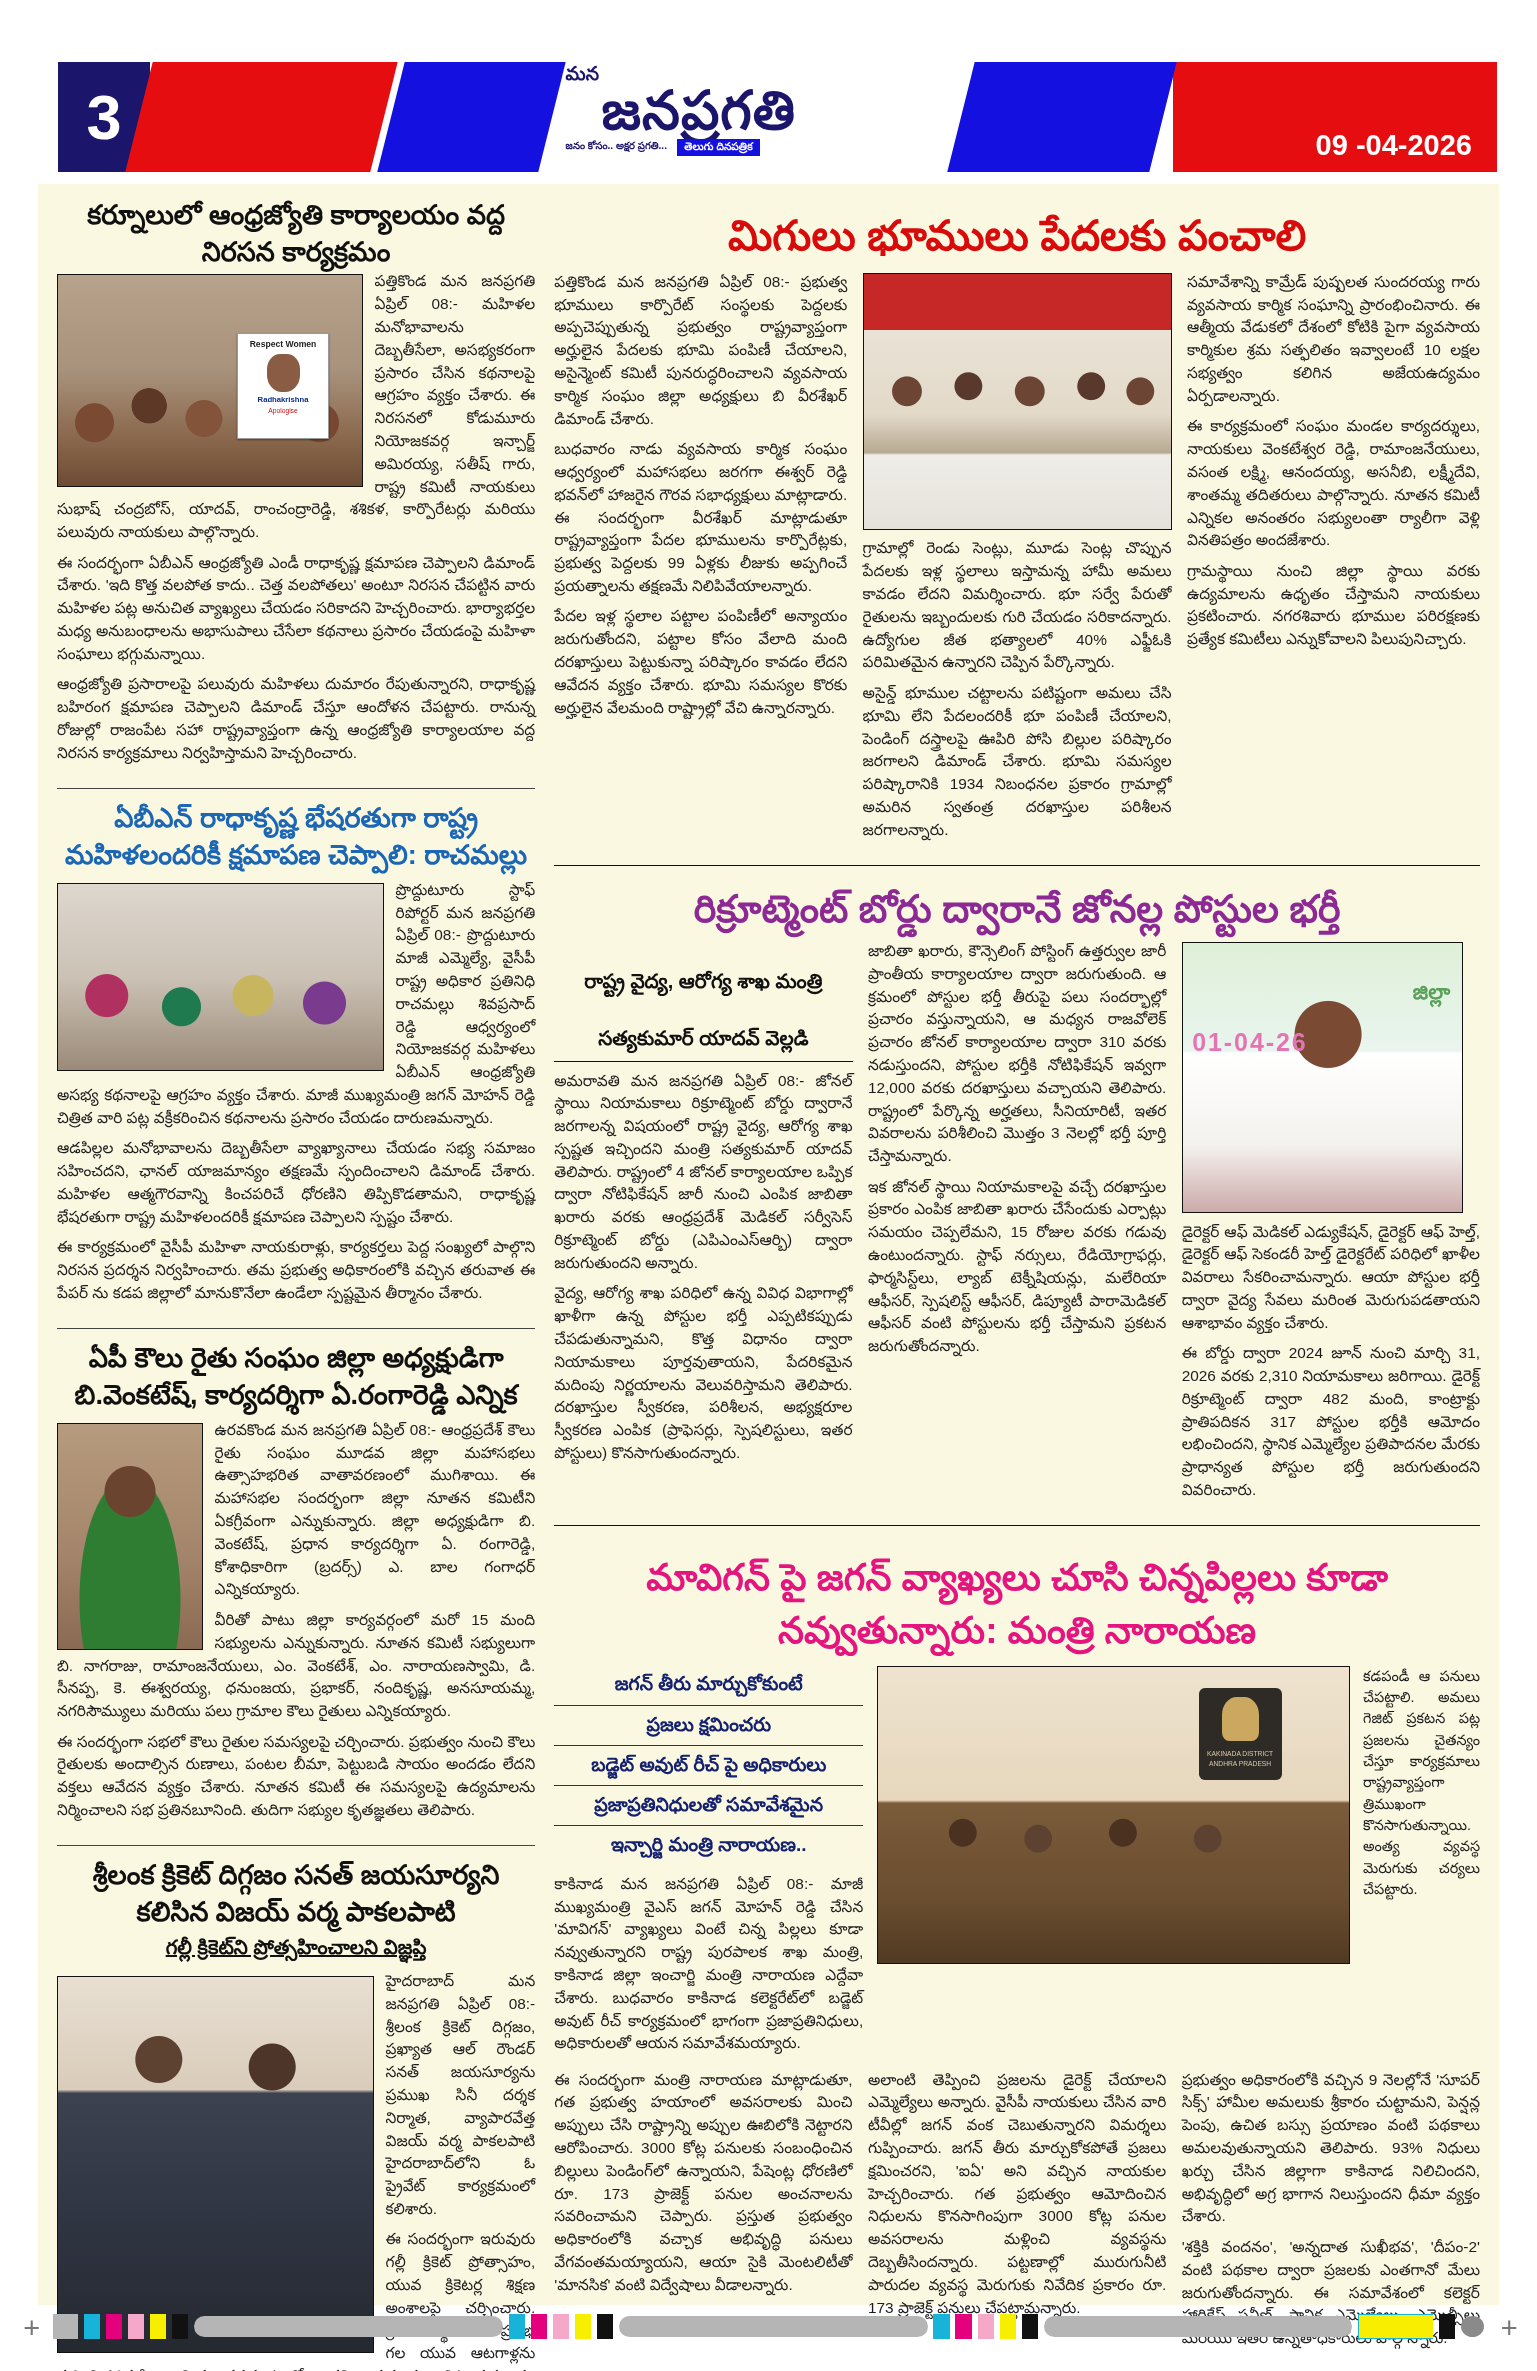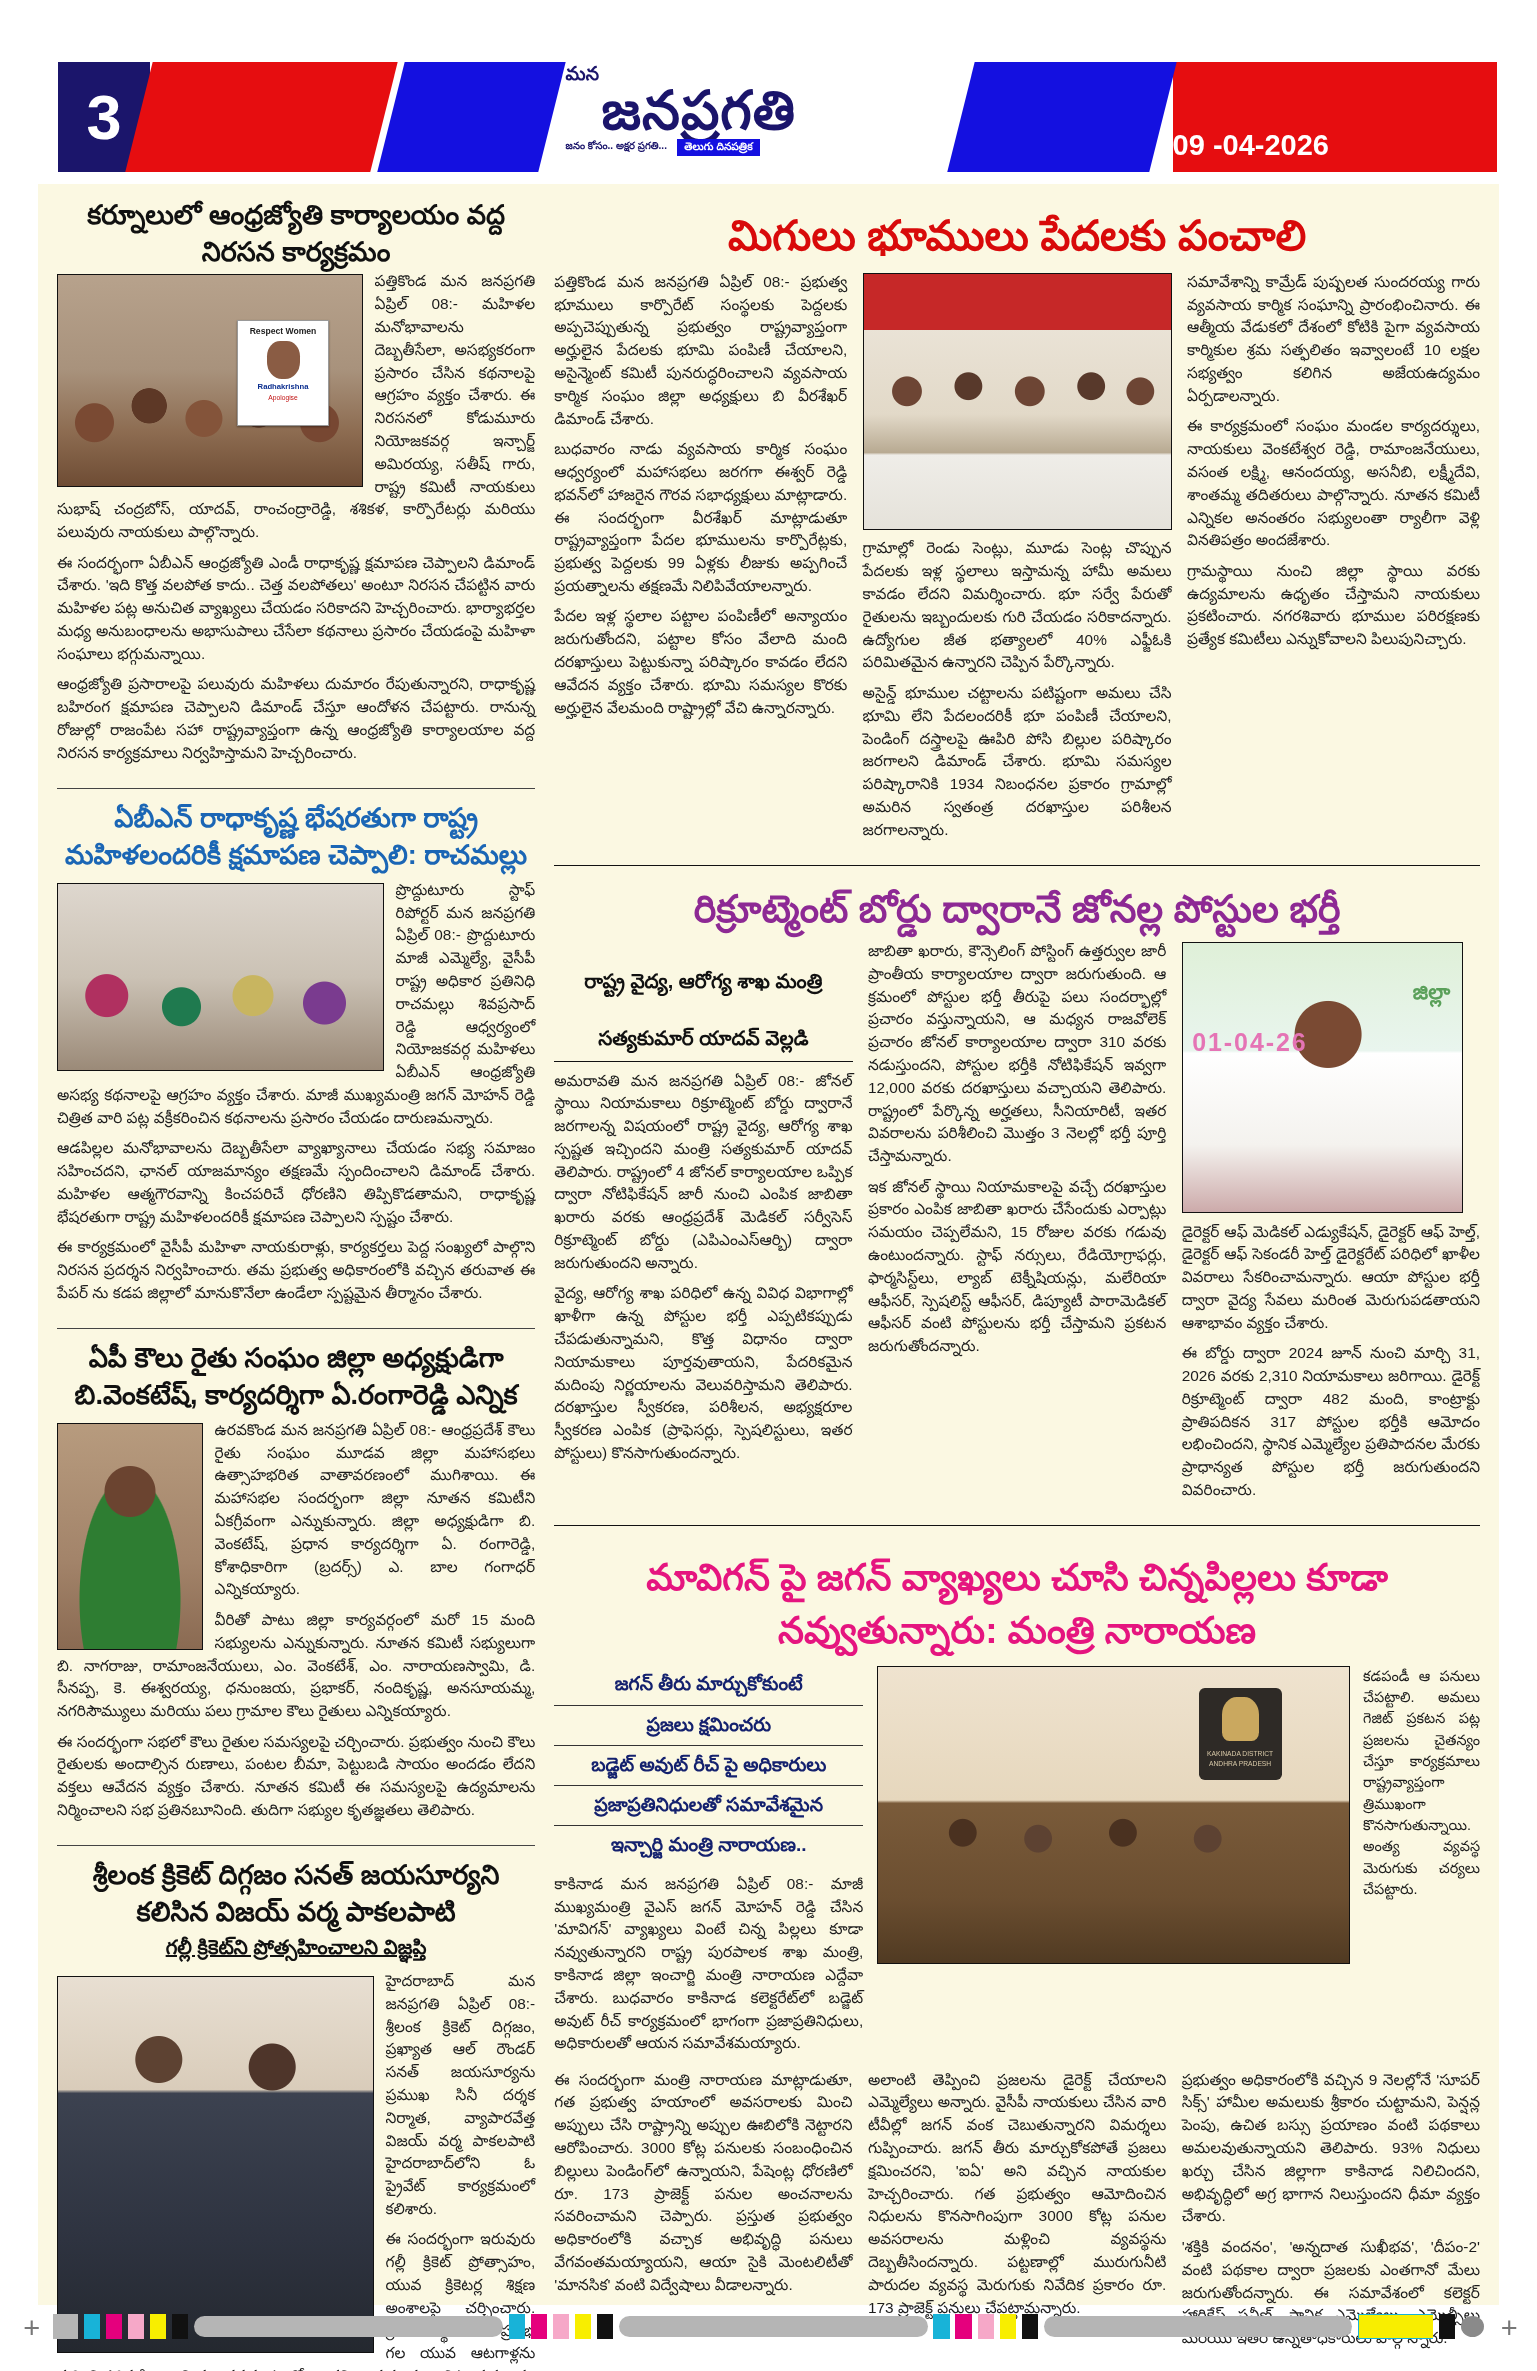--- a/index.html
+++ b/index.html
@@ -17,21 +17,21 @@
              display:flex;align-items:center;justify-content:center;}
   .mh-red-l{width:245px;background:var(--red);transform:skewX(-14deg);margin-left:-11.5px;margin-right:7.7px;}
   .mh-blue-l{width:161px;background:var(--blue);transform:skewX(-14deg);margin-right:13.4px;}
   .mh-center{width:382px;background:#fff;display:flex;flex-direction:column;align-items:flex-start;justify-content:flex-start;padding-top:1.9px;}
   .mh-top{font-size:19px;font-weight:bold;color:var(--navy);line-height:1;}
   .mh-title{font-size:54px;font-weight:bold;color:var(--navy);line-height:1.0;letter-spacing:1px;margin-left:36px;}
   .mh-tagrow{display:flex;gap:9.6px;align-items:center;margin-top:1.9px;}
   .mh-tagline{font-size:10px;color:var(--navy);font-weight:bold;}
   .mh-edition{font-size:10.6px;color:#fff;background:var(--blue);padding:1px 7.7px;font-weight:bold;}
   .mh-blue-r{width:202px;background:var(--blue);transform:skewX(-14deg);margin-left:13.4px;margin-right:9.6px;}
-  .mh-red-r{flex:1;background:var(--red);display:flex;align-items:flex-end;
+  .mh-red-r{flex:1;background:var(--red);display:flex;align-items:flex-end;justify-content:flex-end;
             color:#fff;font-size:29px;font-weight:bold;padding:0 25px 9.6px 0;}
 
   
   .content{position:absolute;top:184px;left:38px;right:38px;bottom:67px;background:var(--cream);
            display:flex;gap:19px;padding:7.7px 19px 13.4px 19px;}
   .col-left{width:530px;display:flex;flex-direction:column;}
   .col-right{flex:1;display:flex;flex-direction:column;}
 
   .hl{font-weight:bold;text-align:center;line-height:1.35;}
   .hl-black{color:#111;font-size:27px;}
@@ -49,21 +49,21 @@
   
   .photo{position:relative;border:1.9px solid #111;overflow:hidden;background:#cbb49a;}
   .ph-protest{width:306px;height:213px;float:left;margin:3.8px 11.5px 5.8px 0;
     background:
       radial-gradient(circle at 12% 70%,#7a4a33 0 19px,transparent 20px),
       radial-gradient(circle at 30% 62%,#5d3826 0 17.3px,transparent 18px),
       radial-gradient(circle at 48% 68%,#84543a 0 18px,transparent 19px),
       radial-gradient(circle at 66% 64%,#5d3a28 0 17.3px,transparent 18px),
       radial-gradient(circle at 86% 70%,#774732 0 19px,transparent 20px),
       linear-gradient(180deg,#b7a28c 0%,#a8927c 45%,#8c6b50 75%,#6e4c34 100%);}
-  .placard{position:absolute;right:33px;top:45px;width:92px;height:106px;background:#fff;
+  .placard{position:absolute;right:33px;top:58px;width:92px;height:106px;background:#fff;
            border:1px solid #999;box-shadow:0 1px 1.9px rgba(0,0,0,.4);padding:3.8px 2.9px;text-align:center;}
   .placard .p1{font-size:8.6px;font-weight:bold;color:#222;}
   .placard .pface{width:33px;height:38px;margin:2.9px auto;background:#8a5c44;border-radius:40% 40% 45% 45%;}
   .placard .p2{font-size:7.7px;color:#0b2e8f;font-weight:bold;}
   .placard .p3{font-size:6.7px;color:#c01010;}
   .ph-women{width:327px;height:188px;float:left;margin:3.8px 11.5px 3.8px 0;
     background:
       radial-gradient(circle at 15% 60%,#b03060 0 21px,transparent 22px),
       radial-gradient(circle at 38% 66%,#1f7a4f 0 19px,transparent 20px),
       radial-gradient(circle at 60% 60%,#c8b560 0 20px,transparent 21px),

